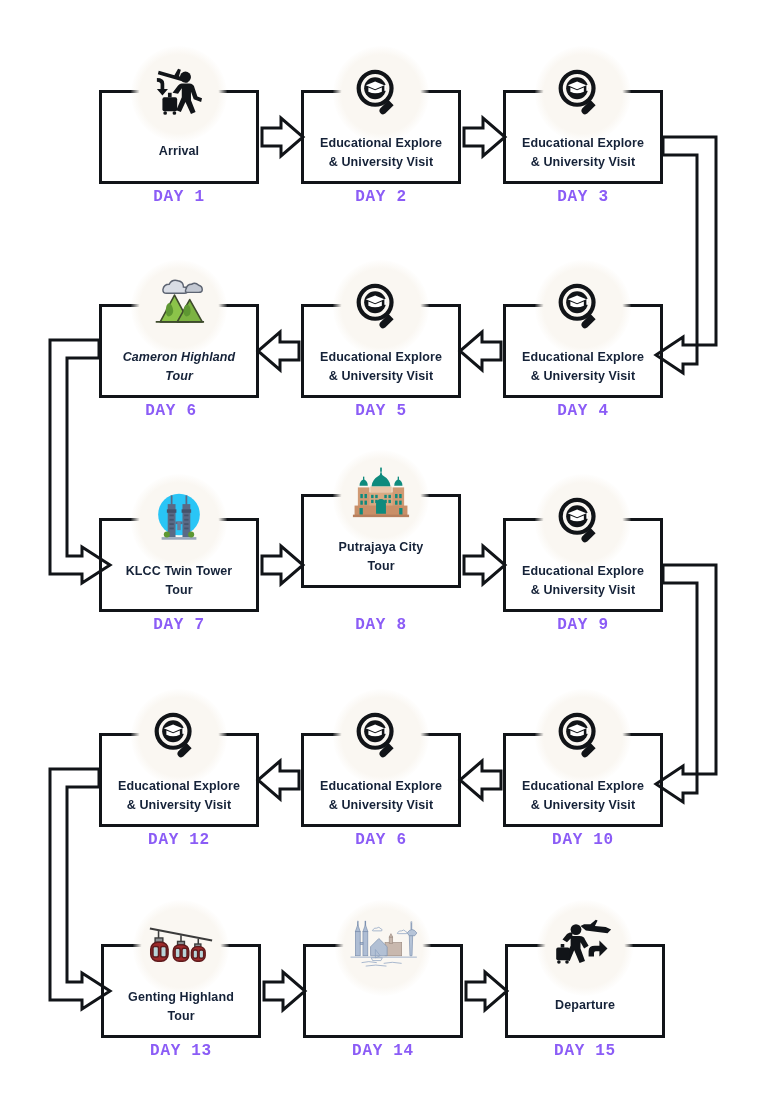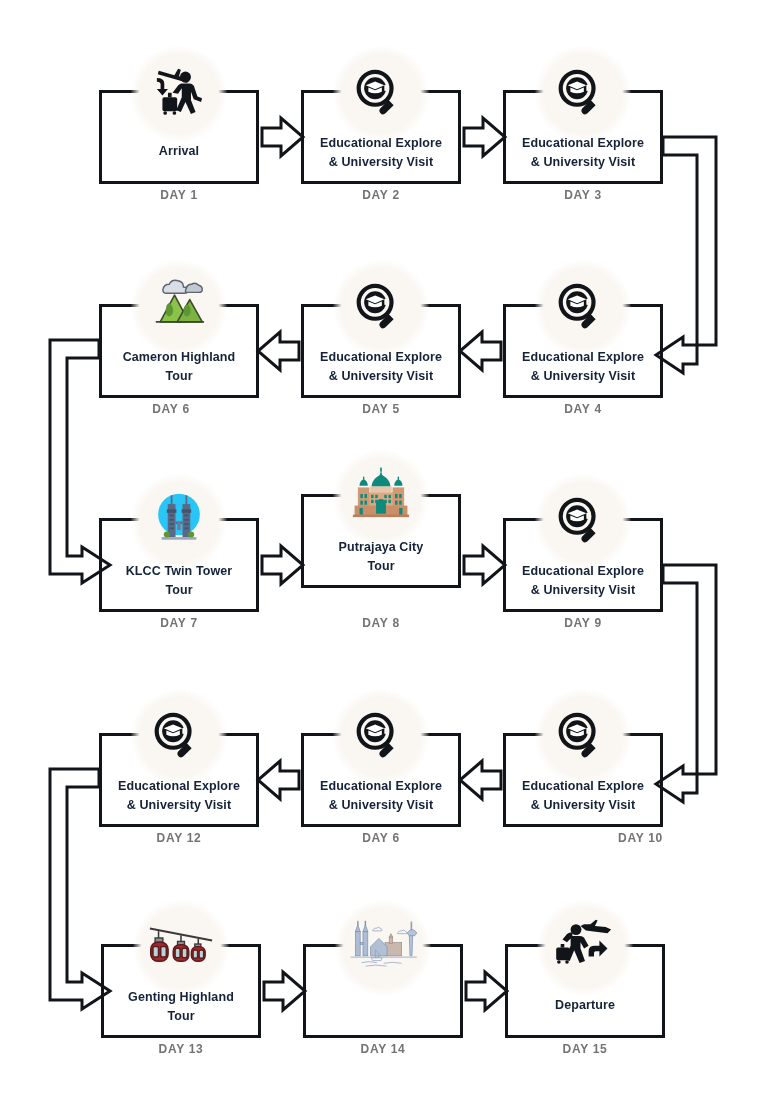--- a/index.html
+++ b/index.html
@@ -62,24 +62,25 @@
     color: #152238;
     line-height: 1.55;
     letter-spacing: .1px;
   }
   .card .label.one { top: 52px; }
 
   .daytag {
     position: absolute;
     width: 160px;
     text-align: center;
-    font-size: 12px;
+    font-size: 16px;
     font-weight: bold;
-    color: #737373;
+    color: #8b5cf6;
     letter-spacing: .7px;
+    font-family: Liberation Mono, monospace;
   }
 </style>
 </head>
 <body>
 
 <div id="stage">
 
   <svg id="wires" viewBox="0 0 768 1106" xmlns="http://www.w3.org/2000/svg">
     <g fill="none" stroke="#111418" stroke-width="3" stroke-linejoin="miter">
 
@@ -248,21 +249,21 @@
         </g>
       </svg>
     </div>
     <div class="label">
       <span>Educational Explore</span><br>
       <span>&amp; University Visit</span>
     </div>
   </div>
   <div class="daytag" style="left:301px; top:402px;">DAY 5</div>
 
-  <div class="card" style="left:99px; top:304px;">
+  <div class="card" style="left:99px; top:304px;font-style:italic;">
     <div class="frame">
       <span class="seg t1"></span>
         <span class="seg t2"></span>
       <span class="seg l"></span>
         <span class="seg r"></span>
         <span class="seg b"></span>
     </div>
     <div class="halo"></div>
     <div class="ico">
       <svg viewBox="0 0 76 76" width="68" height="68">
@@ -441,21 +442,21 @@
           <rect x="42" y="32" width="2" height="7" fill="#ffffff"></rect>
           <path d="M47 50 l6 6 l-10 10 a4.3 4.3 0 0 1 -6 -6 Z"></path>
         </g>
       </svg>
     </div>
     <div class="label">
       <span>Educational Explore</span><br>
       <span>&amp; University Visit</span>
     </div>
   </div>
-  <div class="daytag" style="left:503px; top:831px;text-align:right;">DAY 10</div>
+  <div class="daytag" style="left:503px; top:831px;">DAY 10</div>
 
   <div class="card" style="left:301px; top:733px;">
     <div class="frame">
       <span class="seg t1"></span>
         <span class="seg t2"></span>
       <span class="seg l"></span>
         <span class="seg r"></span>
         <span class="seg b"></span>
     </div>
     <div class="halo"></div>

